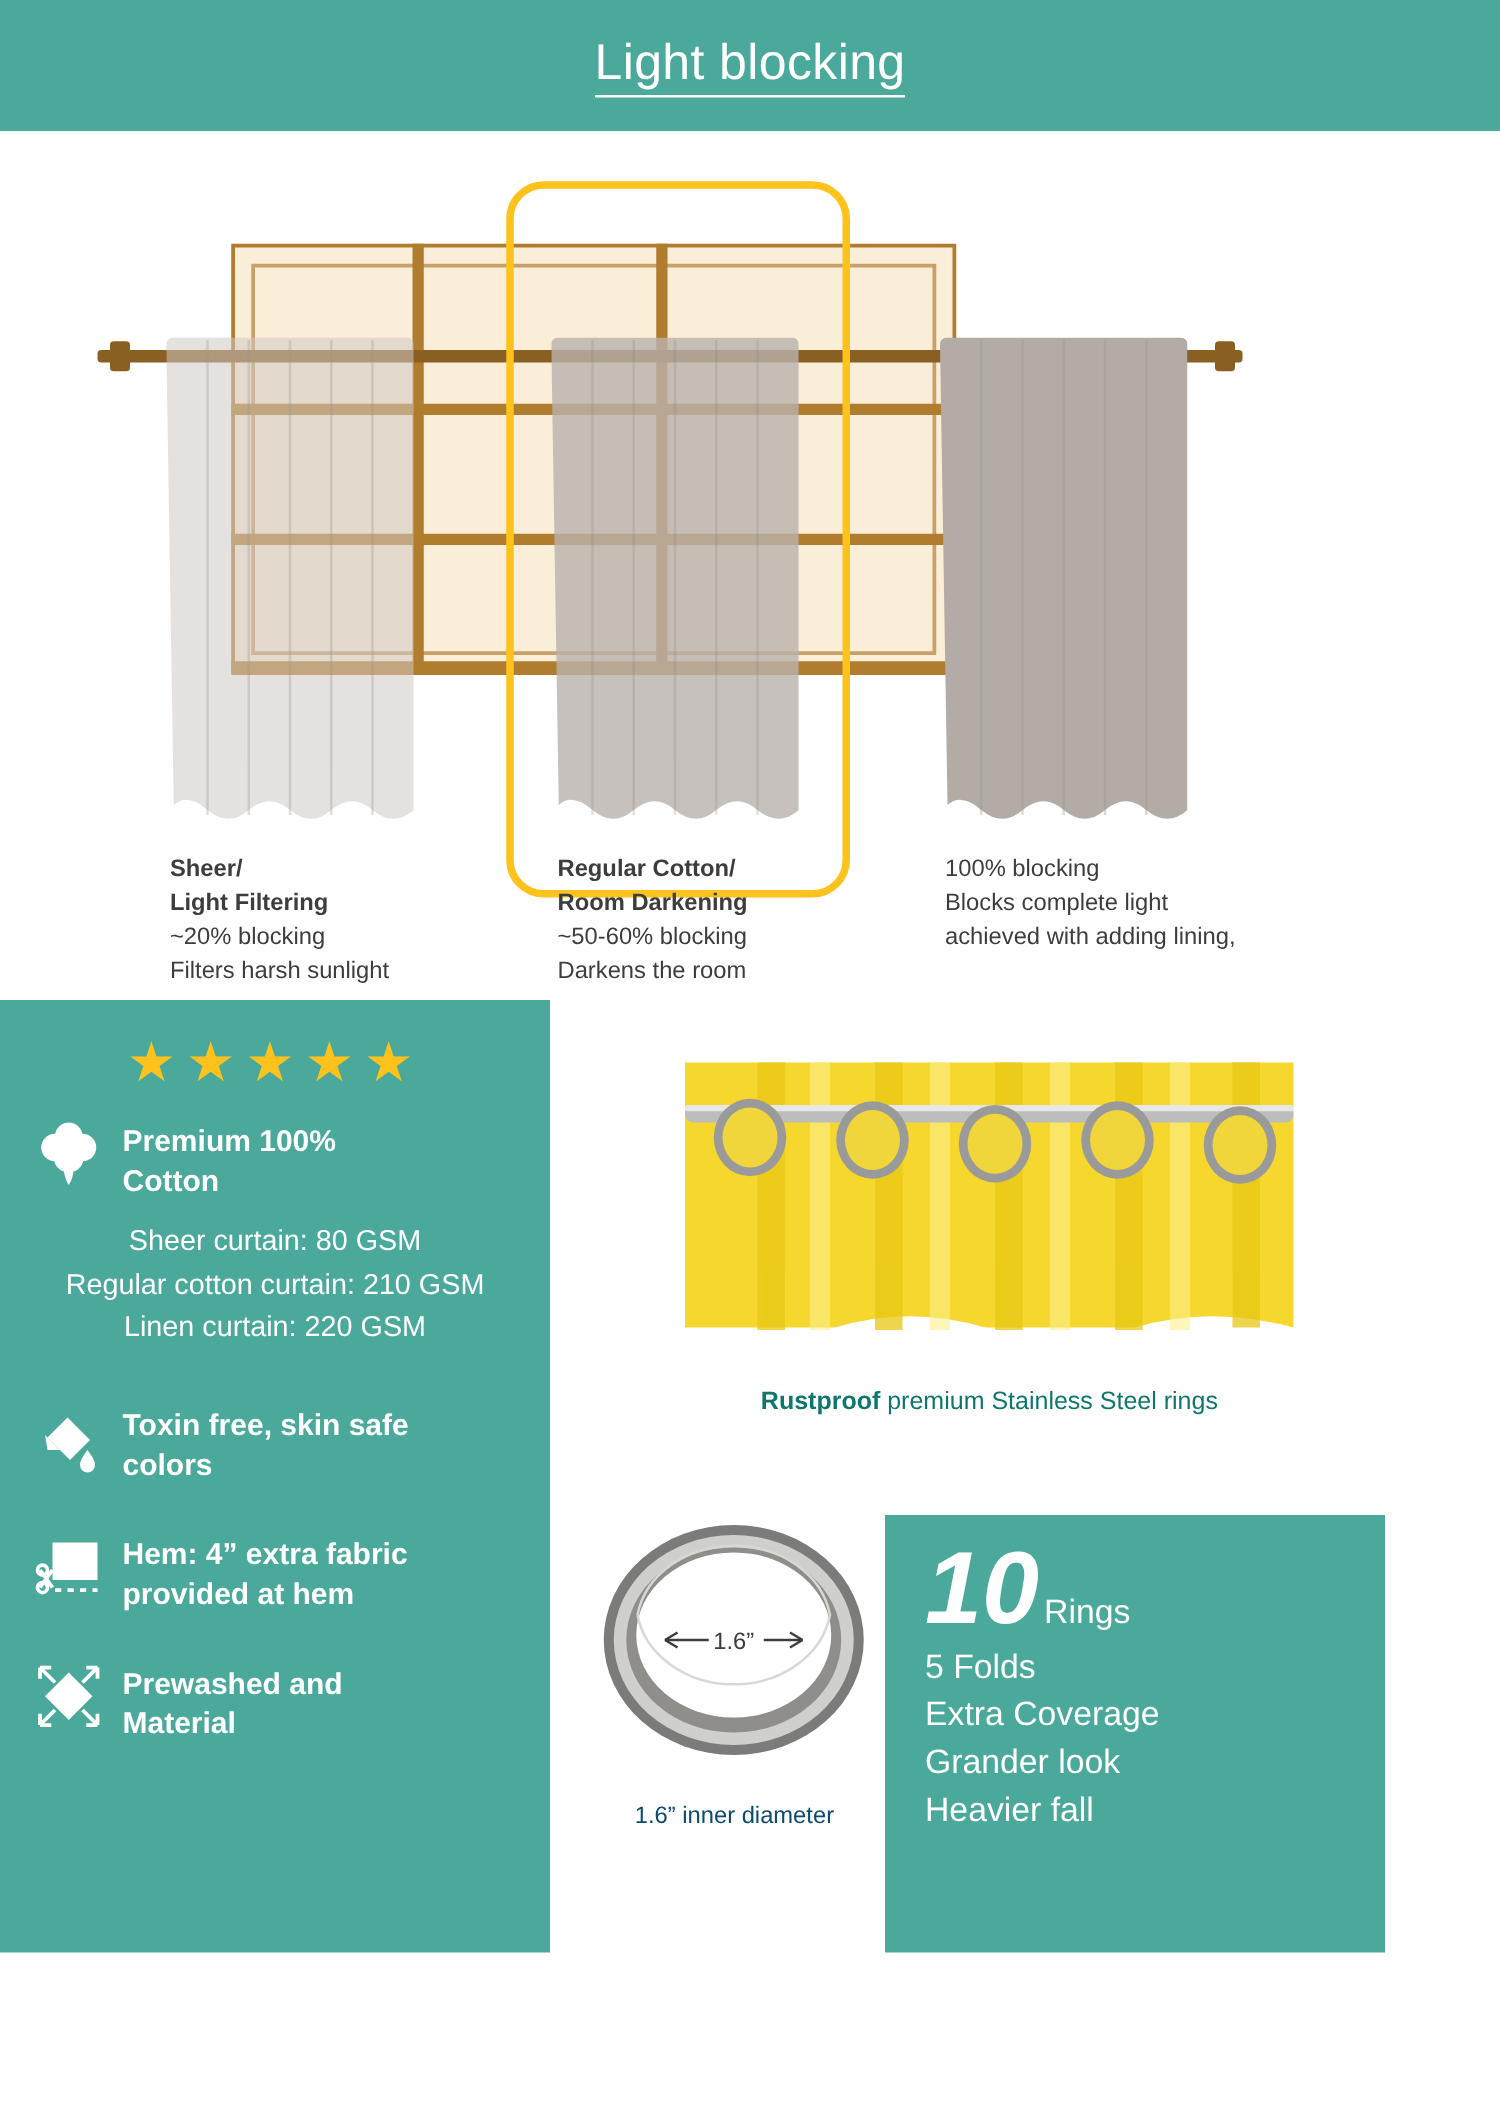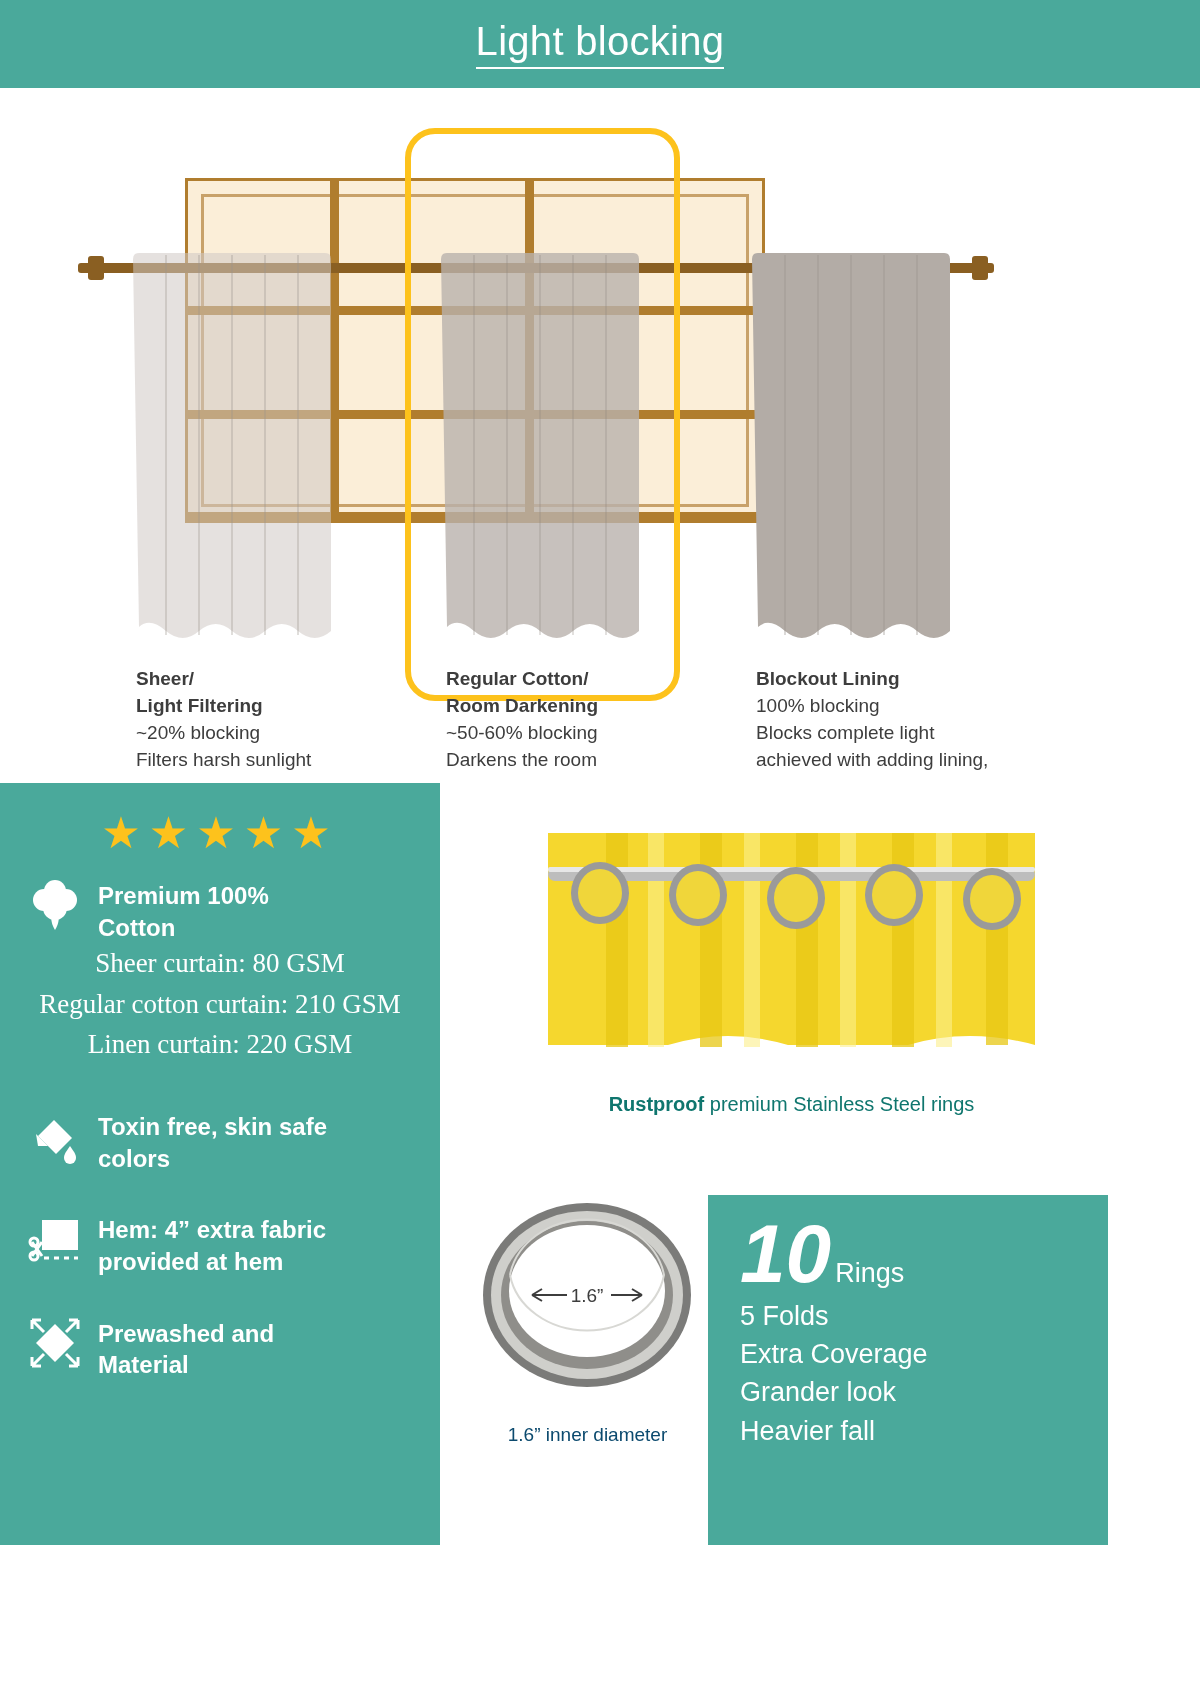--- a/index.html
+++ b/index.html
@@ -23,21 +23,21 @@
   }
   .band-title {
     color: #ffffff;
     font-size: 40px;
     font-weight: 400;
     letter-spacing: 0.3px;
     border-bottom: 2px solid #ffffff;
     padding-bottom: 4px;
     line-height: 1.1;
   }
-  #band-light { height: 88px; }
+  #band-light { height: 105px; }
   #band-material { height: 93px; margin-top: 0; }
 
   
   .light-section {
     position: relative;
     height: 695px;
     width: 100%;
     background: #ffffff;
   }
   .window {
@@ -144,24 +144,24 @@
     justify-content: center;
   }
   .feature .ftext {
     font-size: 24px;
     font-weight: bold;
     line-height: 1.32;
     padding-top: 4px;
   }
   .gsm-list {
     text-align: center;
-    font-size: 27px;
+    font-size: 23px;
     line-height: 1.5;
+    margin-top: 14px;
     font-weight: normal;
-    font-family: Liberation Serif, serif;
   }
   .f1 { margin-top: 18px; }
   .f2 { margin-top: 42px; align-items: center; }
   .f3 { margin-top: 36px; }
   .f4 { margin-top: 36px; }
 
   .photo {
     position: absolute;
     left: 548px;
     top: 32px;
@@ -287,21 +287,20 @@
     </div>
 
     <div class="panel-label" style="left:446px; top:578px; width:270px;">
       <div class="bold">Regular Cotton/</div>
       <div class="bold">Room Darkening</div>
       <div>~50-60% blocking</div>
       <div>Darkens the room</div>
     </div>
 
     <div class="panel-label" style="left:756px; top:578px; width:320px;">
-      <div class="bold">Blockout Lining</div>
       <div>100% blocking</div>
       <div>Blocks complete light</div>
       <div>achieved with adding lining,</div>
     </div>
   </div>
 
 
   <div class="material-section">
 
     <div class="green-panel">

